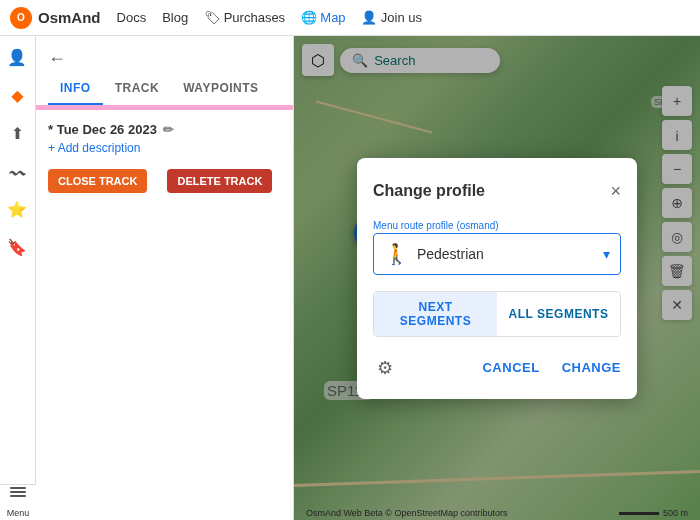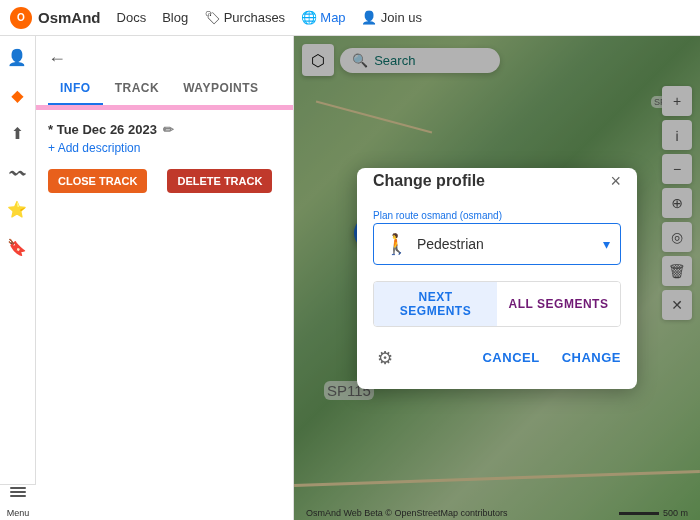--- a/index.html
+++ b/index.html
@@ -121,39 +121,39 @@
     
     #modal-overlay {
       position: absolute; inset: 0; background: rgba(0,0,0,0.3); display: flex; align-items: center; justify-content: center; z-index: 100;
     }
     #modal {
       background: #fff; border-radius: 8px; width: 280px; padding: 0;
       box-shadow: 0 4px 20px rgba(0,0,0,0.3);
     }
     #modal-header {
       display: flex; align-items: center; justify-content: space-between;
-      padding: 4px 16px 12px 16px; border-bottom: none;
+      padding: 24px 16px 12px 16px; border-bottom: none;
     }
     #modal-title { font-size: 16px; font-weight: bold; color: #333; }
     #modal-close { cursor: pointer; color: #666; font-size: 18px; line-height: 1; background: none; border: none; }
     #modal-body { padding: 8px 16px 16px 16px; }
 
     .profile-label {
       font-size: 10px; color: #1a73e8; margin-bottom: 2px;
     }
     .profile-select-wrapper {
       border: 1.5px solid #1a73e8; border-radius: 4px; display: flex; align-items: center; padding: 8px 10px; gap: 8px; cursor: pointer; position: relative; margin-bottom: 16px;
     }
     .profile-icon { font-size: 20px; color: #e53935; }
     .profile-name { flex: 1; font-size: 14px; color: #333; }
     .dropdown-arrow { color: #1a73e8; font-size: 14px; }
 
     .segment-toggle { display: flex; margin-bottom: 16px; border: 1px solid #ddd; border-radius: 4px; overflow: hidden; }
     .seg-btn {
-      flex: 1; padding: 8px; text-align: center; font-size: 12px; font-weight: bold; cursor: pointer; border: none; background: #fff; color: #701a75; letter-spacing: 0.5px;
+      flex: 1; padding: 8px; text-align: center; font-size: 12px; font-weight: bold; cursor: pointer; border: none; background: #fff; color: #0369a1; letter-spacing: 0.5px;
     }
     .seg-btn.active { background: #e8f0fe; color: #1a73e8; }
 
     .modal-actions { display: flex; align-items: center; }
     .gear-btn { background: none; border: none; cursor: pointer; color: #666; font-size: 18px; padding: 4px; }
     .modal-action-links { margin-left: auto; display: flex; gap: 22px; }
     .action-link-cancel { color: #1a73e8; font-size: 13px; font-weight: bold; cursor: pointer; text-transform: uppercase; letter-spacing: 0.5px; background: none; border: none; }
     .action-link-change { color: #1a73e8; font-size: 13px; font-weight: bold; cursor: pointer; text-transform: uppercase; letter-spacing: 0.5px; background: none; border: none; }
 
     
@@ -257,21 +257,21 @@
       </div>
     </div>
 
     <div id="modal-overlay">
       <div id="modal">
         <div id="modal-header">
           <span id="modal-title">Change profile</span>
           <button id="modal-close">×</button>
         </div>
         <div id="modal-body">
-          <div class="profile-label">Plan route osmand (osmand)</div>
+          <div class="profile-label">Menu route profile (osmand)</div>
           <div class="profile-select-wrapper">
             <span class="profile-icon">🚶</span>
             <span class="profile-name">Pedestrian</span>
             <span class="dropdown-arrow">▾</span>
           </div>
           <div class="segment-toggle">
             <button class="seg-btn active">NEXT SEGMENTS</button>
             <button class="seg-btn">ALL SEGMENTS</button>
           </div>
           <div class="modal-actions">

